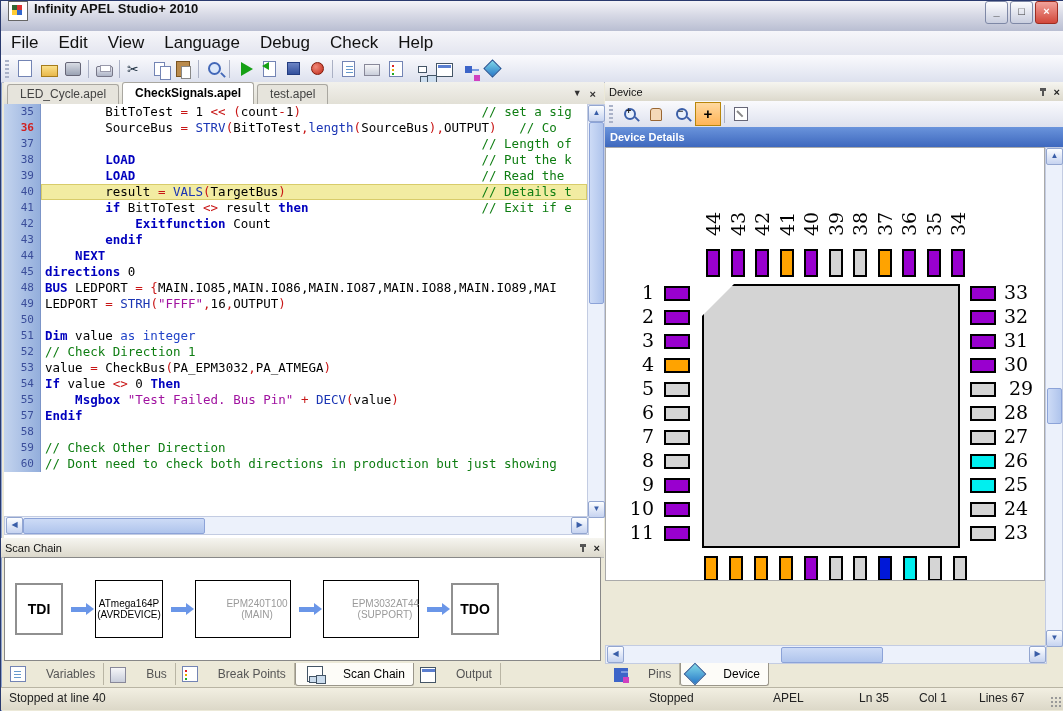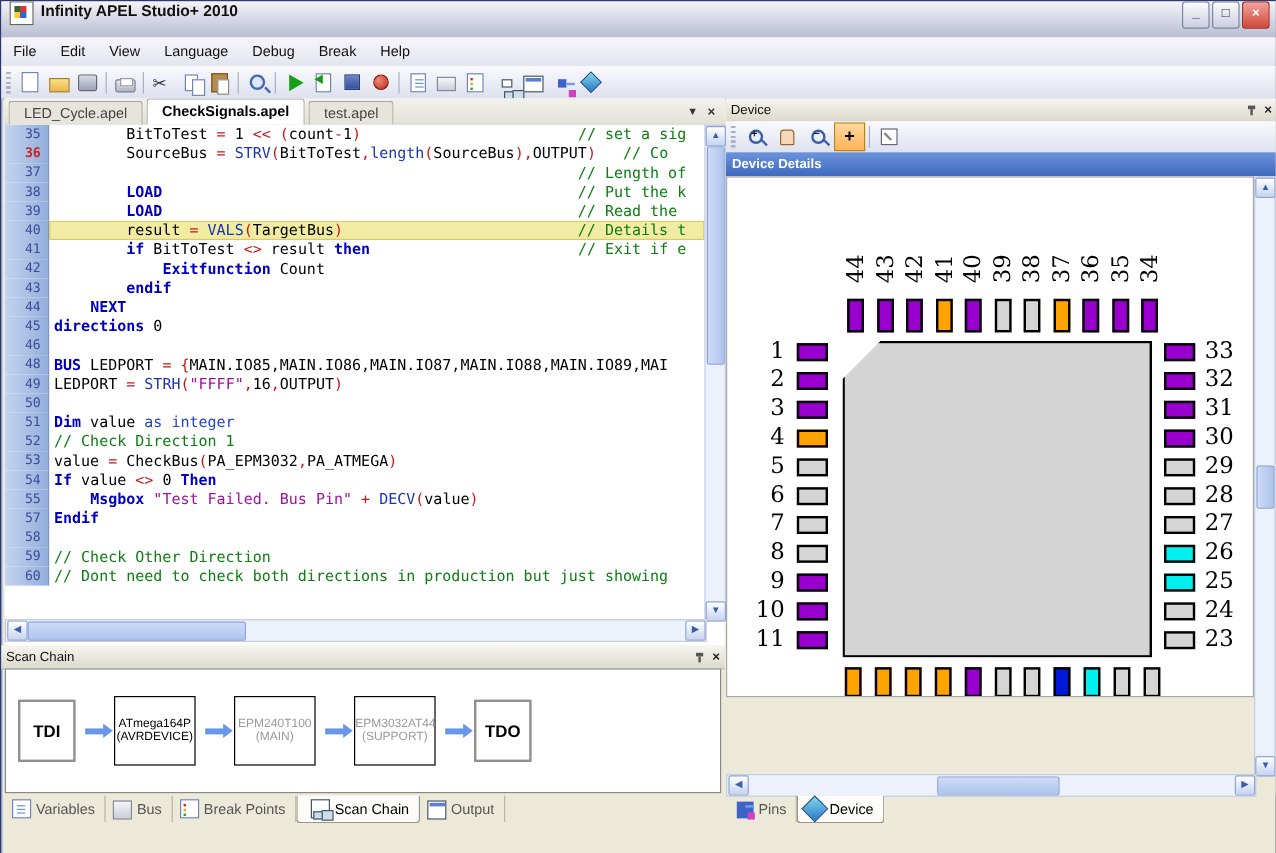--- a/index.html
+++ b/index.html
@@ -11,21 +11,21 @@
   #appicon{width:18px;height:18px;margin:0 6px 0 7px;background:#fff;border:1px solid #666;position:relative;}
   #appicon:before{content:"";position:absolute;left:3px;top:3px;width:10px;height:10px;
     background:conic-gradient(#d33 0 25%,#36c 0 50%,#fc3 0 75%,#363 0);}
   #title-text{font-weight:bold;font-size:13px;color:#111;}
   .winbtns{margin-left:auto;display:flex;gap:2px;margin-right:6px;}
   .wbtn{width:21px;height:21px;border:1px solid #7E88A6;border-radius:3px;background:linear-gradient(#FDFDFE,#C9CEDF);
     font-size:11px;line-height:19px;text-align:center;color:#333;font-weight:bold;}
   .wbtn.close{background:linear-gradient(#F2A39B,#D2473A);color:#fff;border-color:#9E2C20;}
   
   #menubar{position:absolute;left:0;top:30px;width:100%;height:24px;background:linear-gradient(#F6F6FA,#E3E5EF);
-    display:flex;align-items:center;font-size:12px;color:#111;border-bottom:1px solid #C9CCD9;}
+    display:flex;align-items:center;font-size:17px;color:#111;border-bottom:1px solid #C9CCD9;}
   .menu-item{padding:3px 10px;}
   #toolbar{position:absolute;left:0;top:54px;width:100%;height:27px;background:linear-gradient(#FAFAFD,#DDE1EE);
     display:flex;align-items:center;border-bottom:1px solid #B9BFD2;}
   .grip{width:4px;height:18px;margin:0 4px;background:repeating-linear-gradient(#AAB2C8 0 2px,transparent 2px 4px);}
   .tbtn{width:24px;height:22px;display:flex;align-items:center;justify-content:center;}
   .tsep{width:1px;height:18px;background:#AAB0C4;margin:0 3px;}
   
   .ic{position:relative;width:16px;height:16px;}
   .ic-page{width:12px;height:15px;background:#fff;border:1px solid #7384B4;margin:0 auto;}
   .ic-folder{width:15px;height:10px;background:linear-gradient(#FBE089,#E8B84C);border:1px solid #A67C1C;margin-top:4px;}
@@ -117,28 +117,28 @@
   .pc-cyan{background:#00EFEF;} .pc-blue{background:#0018D8;}
   .pinlabel{position:absolute;font-family:"DejaVu Serif",serif;font-size:19px;color:#000;}
   .pinlabel.rot{width:44px;text-align:left;transform:rotate(-90deg);transform-origin:center;}
   
   #scan-pane{position:absolute;left:0px;top:537px;width:603px;height:125px;}
   #scan-content{position:absolute;left:3px;top:19px;width:597px;height:104px;background:#fff;border:1px solid #888;
     box-sizing:border-box;display:flex;align-items:center;padding-left:10px;}
   .sc-box{border:1px solid #000;background:#fff;text-align:center;display:flex;flex-direction:column;justify-content:center;}
   .sc-end{border:2px solid #909090;font-weight:bold;font-size:14px;width:44px;height:48px;color:#000;}
   .sc-dev{width:66px;height:56px;font-size:10px;color:#000;}
-  .sc-dev.dim{color:#9A9A9A;}
+  .sc-dev.dim{color:#9A9A9A;padding-left:28px;}
   .sc-arrow{width:16px;height:5px;background:#6A96E8;position:relative;margin:0 0px;}
   .sc-arrow:after{content:"";position:absolute;right:-7px;top:-4px;border-left:8px solid #6A96E8;
     border-top:6px solid transparent;border-bottom:6px solid transparent;}
   
   #tabs-left{position:absolute;left:3px;top:662px;height:24px;display:flex;align-items:flex-start;font-size:12px;color:#555;}
   #tabs-right{position:absolute;left:607px;top:662px;height:24px;display:flex;font-size:12px;color:#555;}
-  .btab{display:flex;align-items:center;gap:4px;padding:2px 8px 3px 6px;border-right:1px solid #B9B5A4;height:17px;}
+  .btab{display:flex;align-items:center;gap:20px;padding:2px 8px 3px 6px;border-right:1px solid #B9B5A4;height:17px;}
   .btab.active{background:#FDFCF8;border:1px solid #9A968A;border-top:none;color:#000;border-radius:0 0 3px 3px;}
   .mini{width:14px;height:14px;position:relative;flex:0 0 14px;}
   #statusbar{position:absolute;left:0;top:686px;width:100%;height:22px;background:linear-gradient(#F2EFE2,#DCD8C8);
     border-top:1px solid #B9B5A4;font-size:12px;color:#222;}
   .stat{position:absolute;top:3px;}
   .gripdots{position:absolute;right:2px;top:8px;width:12px;height:12px;
     background:radial-gradient(circle at 2px 2px,#999 1px,transparent 1.4px) 0 0/4px 4px;}
 </style>
 </head>
 <body>
@@ -154,21 +154,21 @@
       <div class="wbtn close">×</div>
     </div>
   </div>
 
   <div id="menubar">
       <div class="menu-item">File</div>
       <div class="menu-item">Edit</div>
       <div class="menu-item">View</div>
       <div class="menu-item">Language</div>
       <div class="menu-item">Debug</div>
-      <div class="menu-item">Break</div>
+      <div class="menu-item">Check</div>
       <div class="menu-item">Help</div>
     </div>
 
   <div id="toolbar">
       <div class="grip"></div>
       <div class="tbtn">
         <span class="ic ic-page"></span>
       </div>
       <div class="tbtn">
         <span class="ic ic-folder"></span>
@@ -248,21 +248,20 @@
         <div class="cl"><div class="ln red">36</div><div class="ct"><span class="pl">        SourceBus </span><span class="op">= </span><span class="fn">STRV</span><span class="op">(</span><span class="pl">BitToTest</span><span class="op">,</span><span class="fn">length</span><span class="op">(</span><span class="pl">SourceBus</span><span class="op">),</span><span class="pl">OUTPUT</span><span class="op">)</span><span class="pl">   </span><span class="cm">// Co</span></div></div>
         <div class="cl"><div class="ln">37</div><div class="ct"><span class="pl">                                                          </span><span class="cm">// Length of</span></div></div>
         <div class="cl"><div class="ln">38</div><div class="ct"><span class="pl">        </span><span class="kw">LOAD</span><span class="pl">                                              </span><span class="cm">// Put the k</span></div></div>
         <div class="cl"><div class="ln">39</div><div class="ct"><span class="pl">        </span><span class="kw">LOAD</span><span class="pl">                                              </span><span class="cm">// Read the</span></div></div>
         <div class="cl hl"><div class="ln">40</div><div class="ct"><span class="pl">        result </span><span class="op">= </span><span class="fn">VALS</span><span class="op">(</span><span class="pl">TargetBus</span><span class="op">)</span><span class="pl">                          </span><span class="cm">// Details t</span></div></div>
         <div class="cl"><div class="ln">41</div><div class="ct"><span class="pl">        </span><span class="kw">if</span><span class="pl"> BitToTest </span><span class="op">&lt;&gt;</span><span class="pl"> result </span><span class="kw">then</span><span class="pl">                       </span><span class="cm">// Exit if e</span></div></div>
         <div class="cl"><div class="ln">42</div><div class="ct"><span class="pl">            </span><span class="kw">Exitfunction</span><span class="pl"> Count</span></div></div>
         <div class="cl"><div class="ln">43</div><div class="ct"><span class="pl">        </span><span class="kw">endif</span></div></div>
         <div class="cl"><div class="ln">44</div><div class="ct"><span class="pl">    </span><span class="kw">NEXT</span></div></div>
         <div class="cl"><div class="ln">45</div><div class="ct"><span class="kw">directions</span><span class="pl"> 0</span></div></div>
-        <div class="cl"><div class="ln">46</div><div class="ct"></div></div>
         <div class="cl"><div class="ln">48</div><div class="ct"><span class="kw">BUS</span><span class="pl"> LEDPORT </span><span class="op">= {</span><span class="pl">MAIN.IO85,MAIN.IO86,MAIN.IO87,MAIN.IO88,MAIN.IO89,MAI</span></div></div>
         <div class="cl"><div class="ln">49</div><div class="ct"><span class="pl">LEDPORT </span><span class="op">= </span><span class="fn">STRH</span><span class="op">(</span><span class="st">"FFFF"</span><span class="op">,</span><span class="pl">16</span><span class="op">,</span><span class="pl">OUTPUT</span><span class="op">)</span></div></div>
         <div class="cl"><div class="ln">50</div><div class="ct"></div></div>
         <div class="cl"><div class="ln">51</div><div class="ct"><span class="kw">Dim</span><span class="pl"> value </span><span class="ty">as integer</span></div></div>
         <div class="cl"><div class="ln">52</div><div class="ct"><span class="cm">// Check Direction 1</span></div></div>
         <div class="cl"><div class="ln">53</div><div class="ct"><span class="pl">value </span><span class="op">= </span><span class="pl">CheckBus</span><span class="op">(</span><span class="pl">PA_EPM3032</span><span class="op">,</span><span class="pl">PA_ATMEGA</span><span class="op">)</span></div></div>
         <div class="cl"><div class="ln">54</div><div class="ct"><span class="kw">If</span><span class="pl"> value </span><span class="op">&lt;&gt;</span><span class="pl"> 0 </span><span class="kw">Then</span></div></div>
         <div class="cl"><div class="ln">55</div><div class="ct"><span class="pl">    </span><span class="kw">Msgbox</span><span class="pl"> </span><span class="st">"Test Failed. Bus Pin"</span><span class="pl"> </span><span class="op">+</span><span class="pl"> </span><span class="fn">DECV</span><span class="op">(</span><span class="pl">value</span><span class="op">)</span></div></div>
         <div class="cl"><div class="ln">57</div><div class="ct"><span class="kw">Endif</span></div></div>
         <div class="cl"><div class="ln">58</div><div class="ct"></div></div>
@@ -364,21 +363,21 @@
           <div class="pinlabel" style="left: 14px; top: 373px; width: 34px; text-align: right;">11</div>
           <div class="pinrect pc-purple" style="left: 364px; top: 138px; width: 26px; height: 15px;"></div>
           <div class="pinlabel" style="left: 398px; top: 133px; width: 34px; text-align: left;">33</div>
           <div class="pinrect pc-purple" style="left: 364px; top: 162px; width: 26px; height: 15px;"></div>
           <div class="pinlabel" style="left: 398px; top: 157px; width: 34px; text-align: left;">32</div>
           <div class="pinrect pc-purple" style="left: 364px; top: 186px; width: 26px; height: 15px;"></div>
           <div class="pinlabel" style="left: 398px; top: 181px; width: 34px; text-align: left;">31</div>
           <div class="pinrect pc-purple" style="left: 364px; top: 210px; width: 26px; height: 15px;"></div>
           <div class="pinlabel" style="left: 398px; top: 205px; width: 34px; text-align: left;">30</div>
           <div class="pinrect pc-gray" style="left: 364px; top: 234px; width: 26px; height: 15px;"></div>
-          <div class="pinlabel" style="left: 398px; top: 229px; width: 34px; text-align: left;">29</div>
+          <div class="pinlabel" style="left: 398px; top: 229px; width: 34px; text-align: center;">29</div>
           <div class="pinrect pc-gray" style="left: 364px; top: 258px; width: 26px; height: 15px;"></div>
           <div class="pinlabel" style="left: 398px; top: 253px; width: 34px; text-align: left;">28</div>
           <div class="pinrect pc-gray" style="left: 364px; top: 282px; width: 26px; height: 15px;"></div>
           <div class="pinlabel" style="left: 398px; top: 277px; width: 34px; text-align: left;">27</div>
           <div class="pinrect pc-cyan" style="left: 364px; top: 306px; width: 26px; height: 15px;"></div>
           <div class="pinlabel" style="left: 398px; top: 301px; width: 34px; text-align: left;">26</div>
           <div class="pinrect pc-cyan" style="left: 364px; top: 330px; width: 26px; height: 15px;"></div>
           <div class="pinlabel" style="left: 398px; top: 325px; width: 34px; text-align: left;">25</div>
           <div class="pinrect pc-gray" style="left: 364px; top: 354px; width: 26px; height: 15px;"></div>
           <div class="pinlabel" style="left: 398px; top: 349px; width: 34px; text-align: left;">24</div>
@@ -467,14 +466,23 @@
       <div class="btab">
         <span class="mini ic ic-pins"></span>
         <span>Pins</span>
       </div>
       <div class="btab active">
         <span class="mini ic ic-diamond"></span>
         <span>Device</span>
       </div>
     </div>
 
+  <div id="statusbar">
+    <span class="stat" style="left:8px;">Stopped at line 40</span>
+    <span class="stat" style="left:648px;">Stopped</span>
+    <span class="stat" style="left:772px;">APEL</span>
+    <span class="stat" style="left:858px;">Ln 35</span>
+    <span class="stat" style="left:918px;">Col 1</span>
+    <span class="stat" style="left:978px;">Lines  67</span>
+    <span class="gripdots"></span>
+  </div>
 
 </div>
 
 </body></html>

